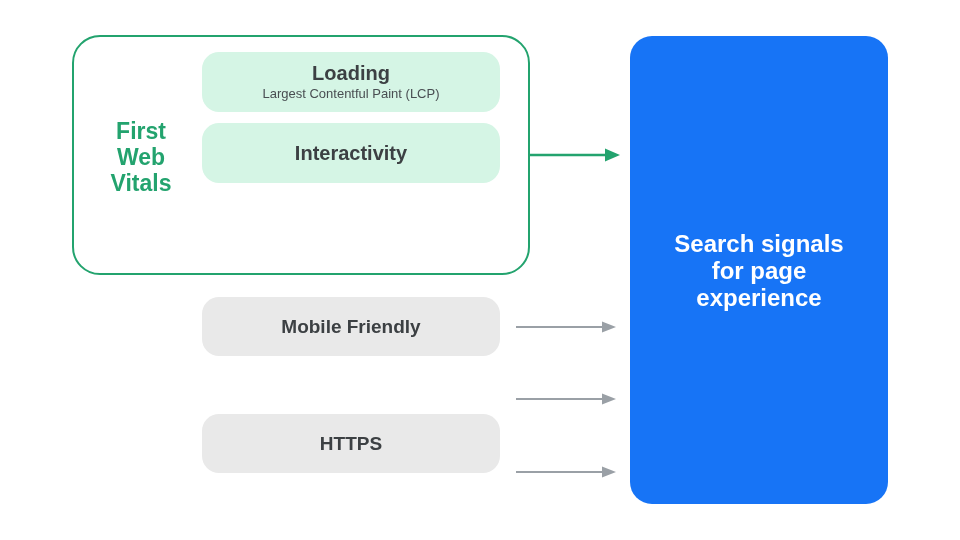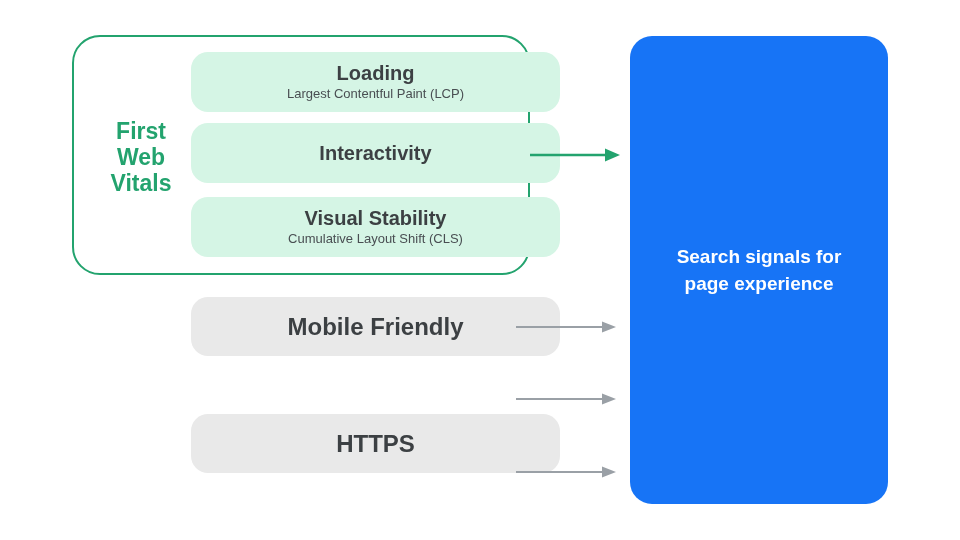--- a/index.html
+++ b/index.html
@@ -36,22 +36,22 @@
     text-align: center;
     font-size: 23px;
     font-weight: 700;
     line-height: 26px;
     color: var(--accent_green, #23a36e);
   }
 
   
   .pill {
     position: absolute;
-    left: 191px;
-    width: 369px;
+    left: 202px;
+    width: 298px;
     box-sizing: border-box;
     border-radius: 17px;
     display: flex;
     flex-direction: column;
     align-items: center;
     justify-content: center;
     text-align: center;
   }
   .pill.green { background: var(--green_fill, #d5f5e5); height: 60px; }
   .pill.gray  { background: var(--gray_fill, #e9e9e9);  height: 59px; }
@@ -62,21 +62,21 @@
     line-height: 23px;
     color: var(--text_dark, #3c4043);
   }
   .pill-sub {
     font-size: 13px;
     font-weight: 400;
     line-height: 17px;
     color: var(--text_subtle, #494e52);
   }
   .pill-label {
-    font-size: 24px;
+    font-size: 19px;
     font-weight: 700;
     color: var(--text_dark, #3c4043);
   }
 
   #metric-loading       { top: 52px; }
   #metric-interactivity { top: 123px; }
   #metric-visual        { top: 197px; }
 
   #signal-mobile   { top: 297px; }
   #signal-https    { top: 370px; margin-top: 44px; }
@@ -91,21 +91,21 @@
     height: 468px;
     background: var(--accent_blue, #1774f6);
     border-radius: 22px;
     display: flex;
     align-items: center;
     justify-content: center;
   }
   .result-label {
     width: 190px;
     text-align: center;
-    font-size: 19px;
+    font-size: 24px;
     font-weight: 700;
     line-height: 27px;
     color: var(--text_on_blue, #ffffff);
   }
 
   
   .arrows {
     position: absolute;
     left: 0; top: 0;
     width: 960px;
@@ -128,24 +128,20 @@
 
   <div class="pill green" id="metric-loading">
     <div class="pill-title">Loading</div>
     <div class="pill-sub">Largest Contentful Paint (LCP)</div>
   </div>
 
   <div class="pill green" id="metric-interactivity">
     <div class="pill-title">Interactivity</div>
   </div>
 
-  <div class="pill green" id="metric-visual">
-    <div class="pill-title">Visual Stability</div>
-    <div class="pill-sub">Cumulative Layout Shift (CLS)</div>
-  </div>
 
   <div class="pill gray" id="signal-mobile">
     <div class="pill-label">Mobile Friendly</div>
   </div>
 
   <div class="pill gray" id="signal-https">
     <div class="pill-label">HTTPS</div>
   </div>
 
 

